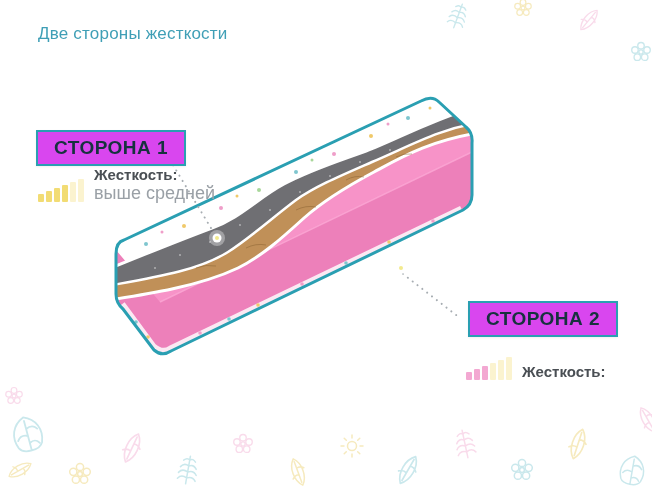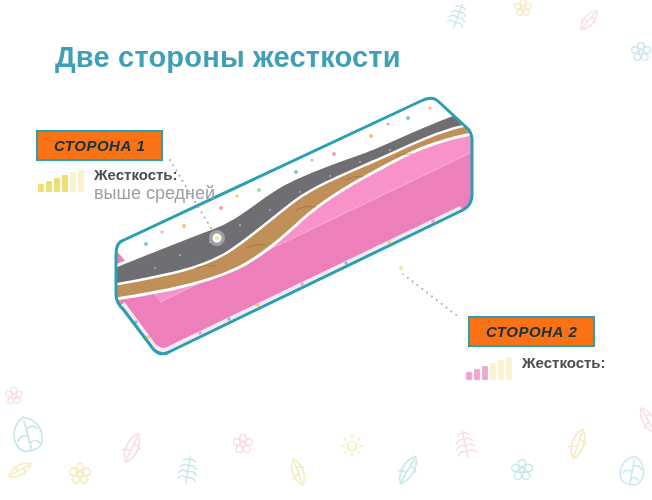--- a/index.html
+++ b/index.html
@@ -1,26 +1,26 @@
 <!DOCTYPE html>
 <html style="--accent-teal: #2a9fb2; --title-color: #3f9fb6; --label-text: #16323e; --text-dark: #4a4f54; --text-muted: #9aa0a6; --mattress-pink: #f793c8; --mattress-pink-dark: #ed80ba; --layer-felt-gray: #6f6f73; --layer-coir-brown: #c09058;"><head>
 <meta charset="utf-8">
 <style>
   html,body{margin:0;padding:0;width:652px;height:500px;background:#ffffff;overflow:hidden;
     font-family:"Liberation Sans",sans-serif;}
   .stage{position:absolute;inset:0;width:652px;height:500px;}
   svg.scene{position:absolute;left:0;top:0;width:652px;height:500px;}
-  .page-title{position:absolute;left:38px;top:24px;margin:17px;font-size:29px;font-weight:bold;
+  .page-title{position:absolute;left:38px;top:24px;margin:0;font-size:17px;font-weight:normal;
     color:var(--title-color,#3f9fb6);letter-spacing:.2px;}
-  .side-label{position:absolute;background:#f97316;border:2px solid var(--accent-teal,#2a9fb2);
-    color:var(--label-text,#16323e);font-weight:bold;font-size:15px;padding:5px 16px;
-    letter-spacing:.5px;white-space:nowrap;box-shadow:0 1px 2px rgba(0,0,0,.06);font-style:italic;}
+  .side-label{position:absolute;background:#d946ef;border:2px solid var(--accent-teal,#2a9fb2);
+    color:var(--label-text,#16323e);font-weight:bold;font-size:19px;padding:5px 16px;
+    letter-spacing:.5px;white-space:nowrap;box-shadow:0 1px 2px rgba(0,0,0,.06);}
   .box1{left:36px;top:130px;}
-  .box2{left:468px;top:316px;}
-  .firmness{position:absolute;display:flex;align-items:flex-start;gap:10px;}
+  .box2{left:468px;top:301px;}
+  .firmness{position:absolute;display:flex;align-items:flex-end;gap:10px;}
   .firm1{left:38px;top:166px;}
   .firm2{left:466px;top:354px;}
   .bars{display:flex;align-items:flex-end;gap:2px;height:26px;}
   .bars .bar{width:6px;border-radius:1px;}
   .ftext{display:flex;flex-direction:column;justify-content:flex-end;gap:2px;}
   .flabel{font-weight:bold;color:var(--text-dark,#4a4f54);font-size:15px;line-height:17px;}
   .fvalue{color:var(--text-muted,#9aa0a6);font-size:18px;line-height:17px;}
 </style>
 </head>
 <body>

